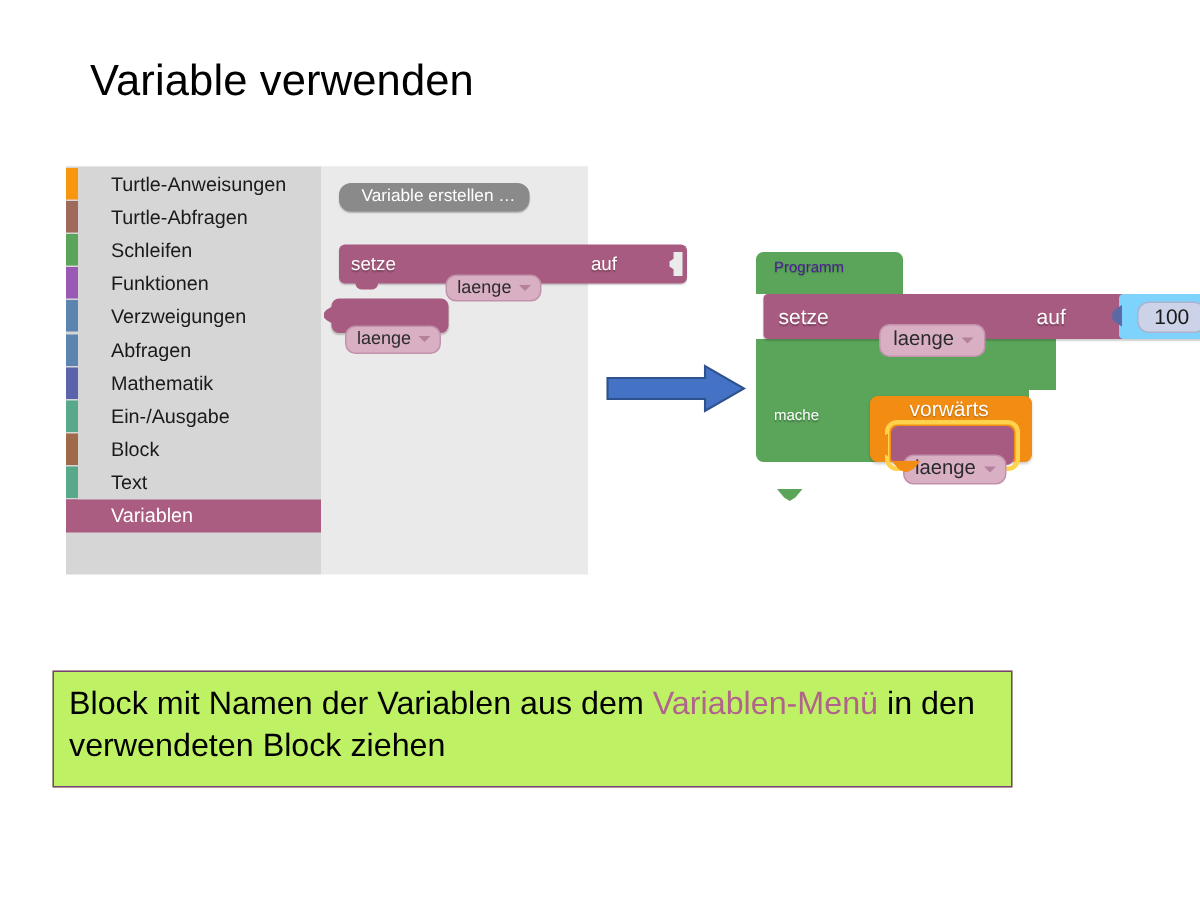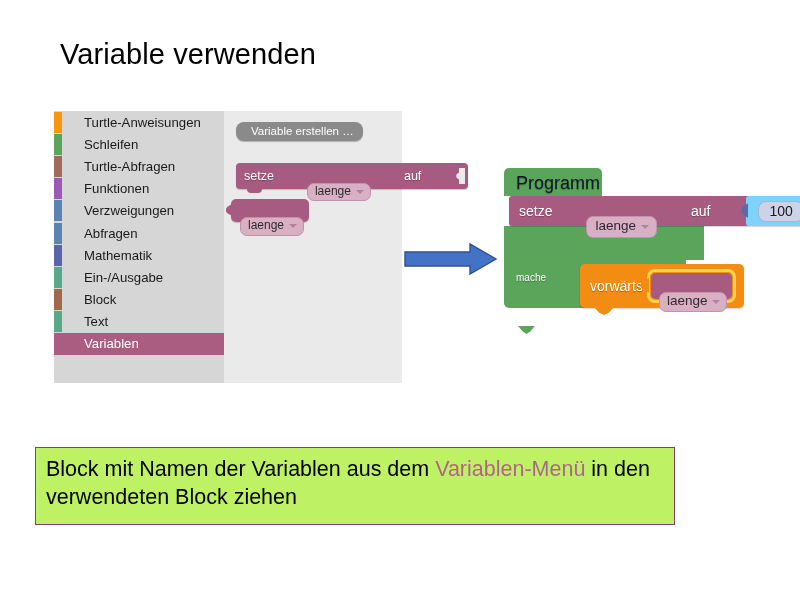--- a/index.html
+++ b/index.html
@@ -23,21 +23,21 @@
     font-size: 29px;
     color: #000000;
     font-weight: normal;
     letter-spacing: 0.1px;
     white-space: nowrap;
   }
 
   
   #editor-panel {
     position: absolute;
-    left: 54px;
+    left: 44px;
     top: 111px;
     width: 348px;
     height: 244px;
     background: #e9e9e9;
     box-sizing: border-box;
   }
   #category-list {
     position: absolute;
     left: 0;
     top: 0;
@@ -207,21 +207,21 @@
     position: absolute;
     background: #5ba55b;
   }
   #prog-hat {
     left: 0; top: 0;
     width: 98px; height: 28px;
     border-radius: 5px 5px 0 0;
   }
   #prog-hat .hat-label {
     position: absolute; left: 12px; top: 5px;
-    font-size: 18px; color: #0f172a;
+    font-size: 10px; color: #4c1d95;
     text-shadow: 0 1px 1px rgba(0,0,0,0.3);
   }
   #prog-setze {
     position: absolute;
     left: 5px; top: 28px;
     height: 30px;
     background: #a85b80;
     border-radius: 3px;
     display: flex; align-items: center;
     padding: 0 4px 0 10px;
@@ -312,20 +312,21 @@
     height: 44px;
   }
   #vorwaerts-blk {
     position: relative;
     height: 44px;
     background: #f28c12;
     border-radius: 5px;
     display: flex; align-items: center;
     padding: 0 8px 0 10px;
     box-shadow: 0 1px 2px rgba(0,0,0,0.2);
+    flex-direction: column;
   }
   #vorwaerts-blk .vw-label {
     font-size: 14px; color: #ffffff;
     text-shadow: 0 1px 1px rgba(0,0,0,0.3);
     margin-right: 4px;
   }
   #vorwaerts-notch {
     position: absolute;
     left: 14px; bottom: -7px;
     width: 20px; height: 8px;
@@ -381,26 +382,26 @@
 
 <div id="editor-panel">
 
   <div id="category-list">
 
   <div class="cat-item">
         <div class="cat-swatch" style="background: rgb(248, 150, 13);"></div>
         <div class="cat-label">Turtle-Anweisungen</div>
       </div>
       <div class="cat-item">
+        <div class="cat-swatch" style="background: rgb(160, 106, 90);"></div>
+        <div class="cat-label">Turtle-Abfragen</div>
+      </div>
+      <div class="cat-item">
         <div class="cat-swatch" style="background: rgb(91, 165, 91);"></div>
         <div class="cat-label">Schleifen</div>
-      </div>
-      <div class="cat-item">
-        <div class="cat-swatch" style="background: rgb(160, 106, 90);"></div>
-        <div class="cat-label">Turtle-Abfragen</div>
       </div>
       <div class="cat-item">
         <div class="cat-swatch" style="background: rgb(155, 89, 182);"></div>
         <div class="cat-label">Funktionen</div>
       </div>
       <div class="cat-item">
         <div class="cat-swatch" style="background: rgb(91, 132, 177);"></div>
         <div class="cat-label">Verzweigungen</div>
       </div>
       <div class="cat-item">

